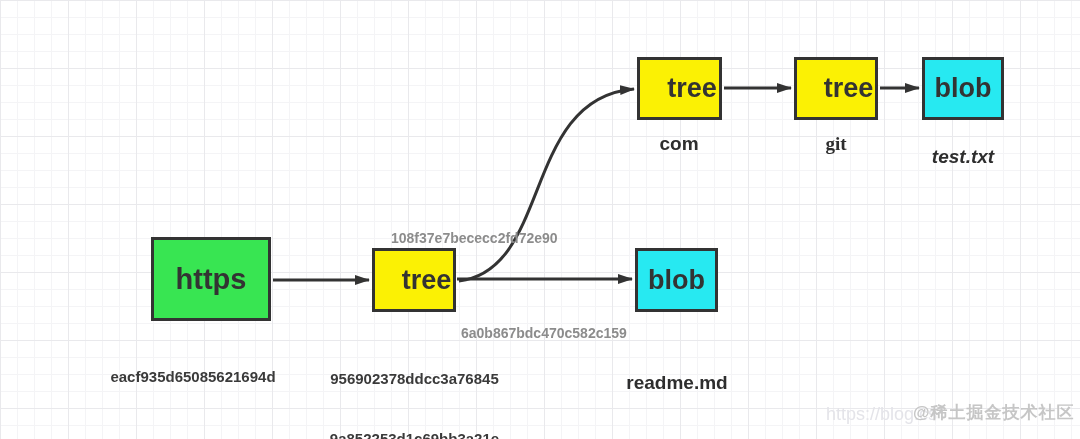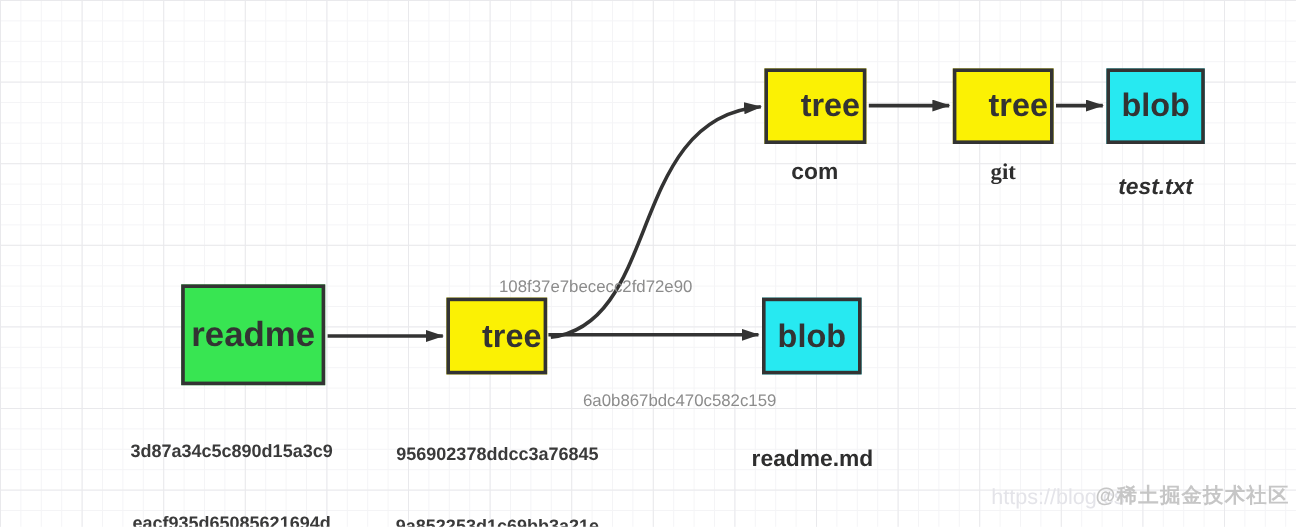--- a/index.html
+++ b/index.html
@@ -28,21 +28,21 @@
   .n-tree-com{left:637px;top:57px;width:85px;height:63px;font-size:27px;}
   .n-tree-git{left:794px;top:57px;width:84px;height:63px;font-size:27px;}
   .n-blob-test{left:922px;top:57px;width:82px;height:63px;font-size:27px;}
   .hash{
     position:absolute;text-align:center;font-size:15px;font-weight:700;
     color:#3a3a3a;line-height:20px;white-space:pre;
   }
   .h-commit{left:88px;top:327px;width:210px;}
   .h-tree{left:317px;top:329px;width:195px;}
   .ehash{
-    position:absolute;text-align:right;font-size:14px;font-weight:400;
+    position:absolute;text-align:left;font-size:14px;font-weight:700;
     color:#8c8c8c;line-height:18px;white-space:pre;
   }
   .eh-top{left:391px;top:193px;width:186px;}
   .eh-bottom{left:461px;top:288px;width:186px;}
   .fname{
     position:absolute;text-align:center;font-size:19px;font-weight:700;
     color:#2e2e2e;
   }
   .f-com{left:629px;top:133px;width:100px;}
   .f-git{left:786px;top:133px;width:100px;font-family:Liberation Serif, serif;}
@@ -70,40 +70,39 @@
       </marker>
     </defs>
     <path d="M 273 280 L 369 280" fill="none" stroke="#333333" stroke-width="3" marker-end="url(#ah)"></path>
     <path d="M 457 279 L 632 279" fill="none" stroke="#333333" stroke-width="3" marker-end="url(#ah)"></path>
     <path d="M 459 281 C 552 270 522 98 634 89" fill="none" stroke="#333333" stroke-width="3" marker-end="url(#ah)"></path>
     <path d="M 724 88 L 791 88" fill="none" stroke="#333333" stroke-width="3" marker-end="url(#ah)"></path>
     <path d="M 880 88 L 919 88" fill="none" stroke="#333333" stroke-width="3" marker-end="url(#ah)"></path>
   </svg>
 
   <div class="node green n-commit" style="background: rgb(56, 229, 82);">
-    <span>readme</span>
+    <span>https</span>
   </div>
   <div class="node yellow n-tree-root" style="background: rgb(251, 241, 4);">
     <span>tree</span>
   </div>
   <div class="node cyan n-blob-readme" style="background: rgb(39, 233, 241);">
     <span>blob</span>
   </div>
   <div class="node yellow n-tree-com" style="background: rgb(251, 241, 4);">
     <span>tree</span>
   </div>
   <div class="node yellow n-tree-git" style="background: rgb(251, 241, 4);">
     <span>tree</span>
   </div>
   <div class="node cyan n-blob-test" style="background: rgb(39, 233, 241);">
     <span>blob</span>
   </div>
 
   <div class="hash h-commit">
-    <div>3d87a34c5c890d15a3c9</div>
     <div>eacf935d65085621694d</div>
   </div>
   <div class="hash h-tree">
     <div>956902378ddcc3a76845</div>
     <div>9a852253d1c69bb3a21e</div>
   </div>
 
   <div class="ehash eh-top">
     <div>108f37e7bececc2fd72e90</div>
   </div>

